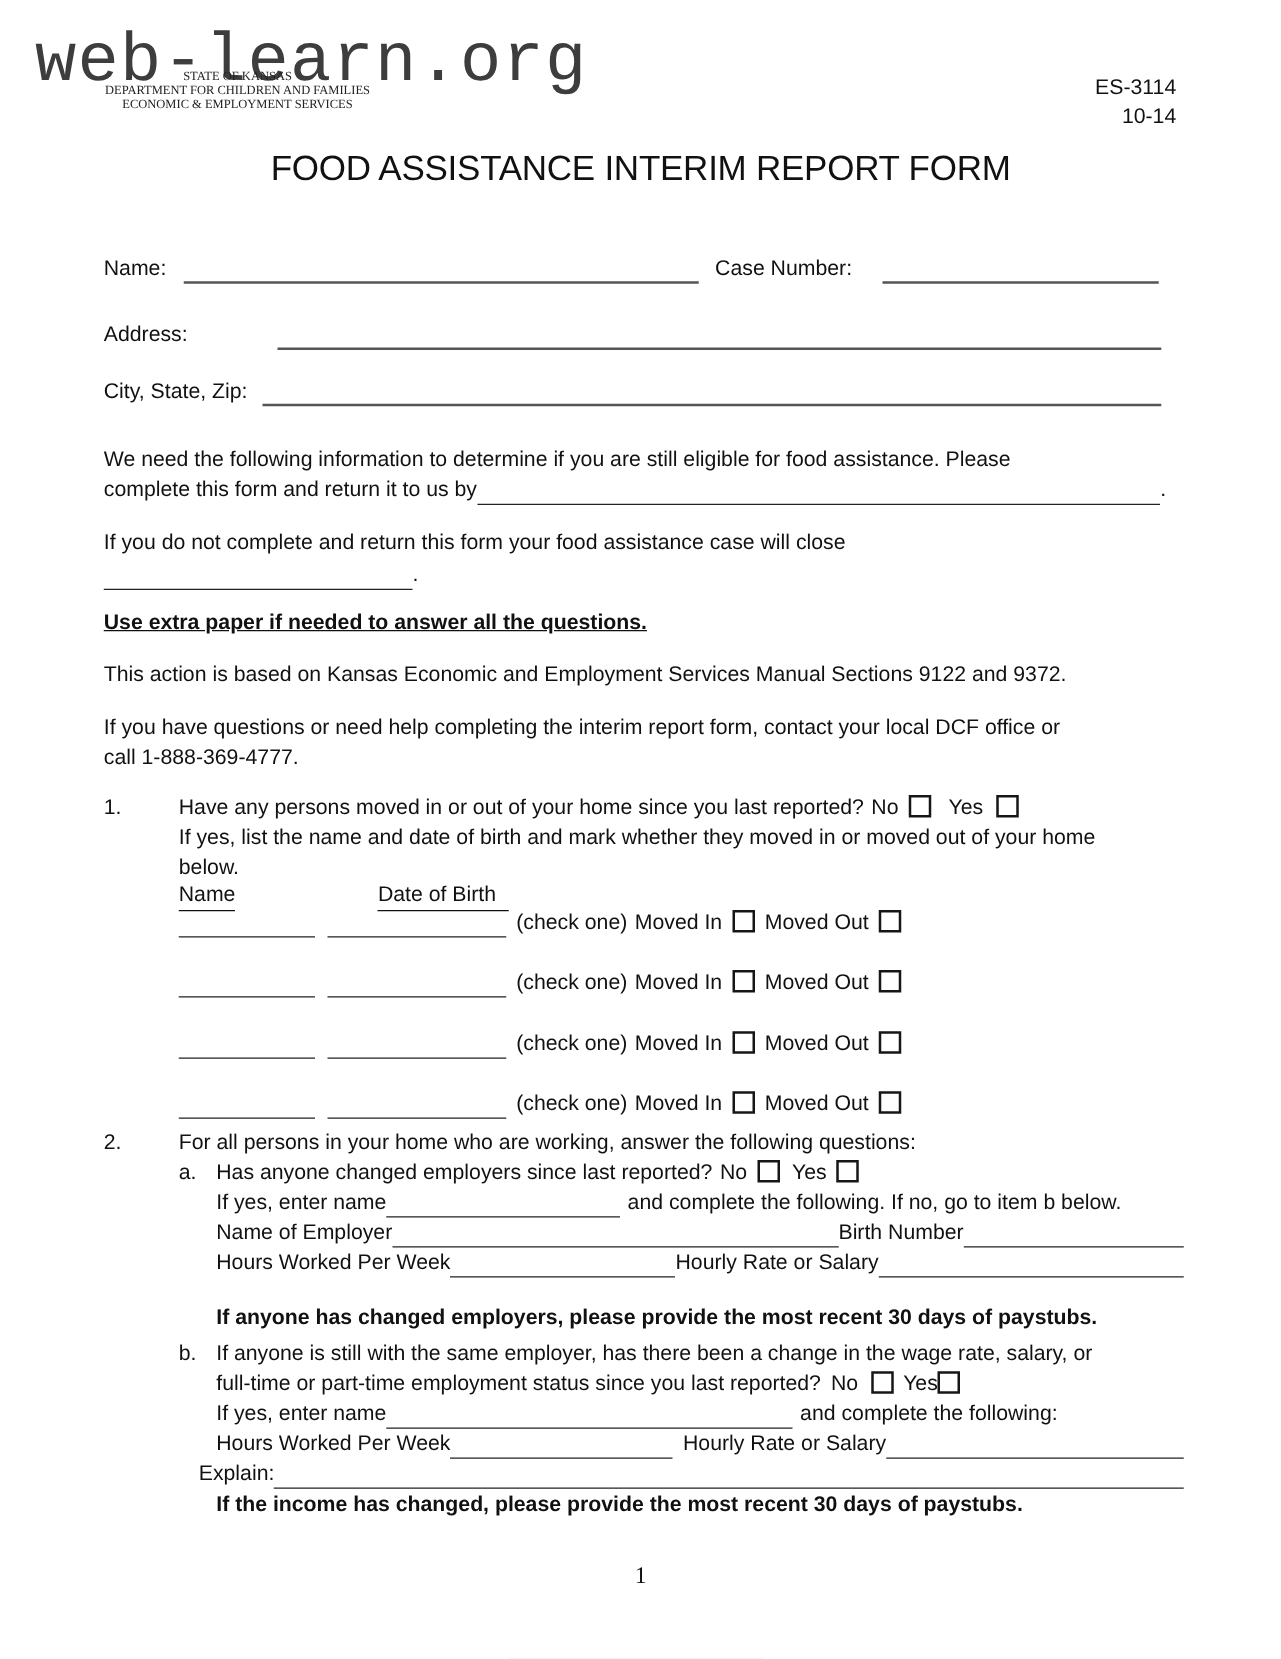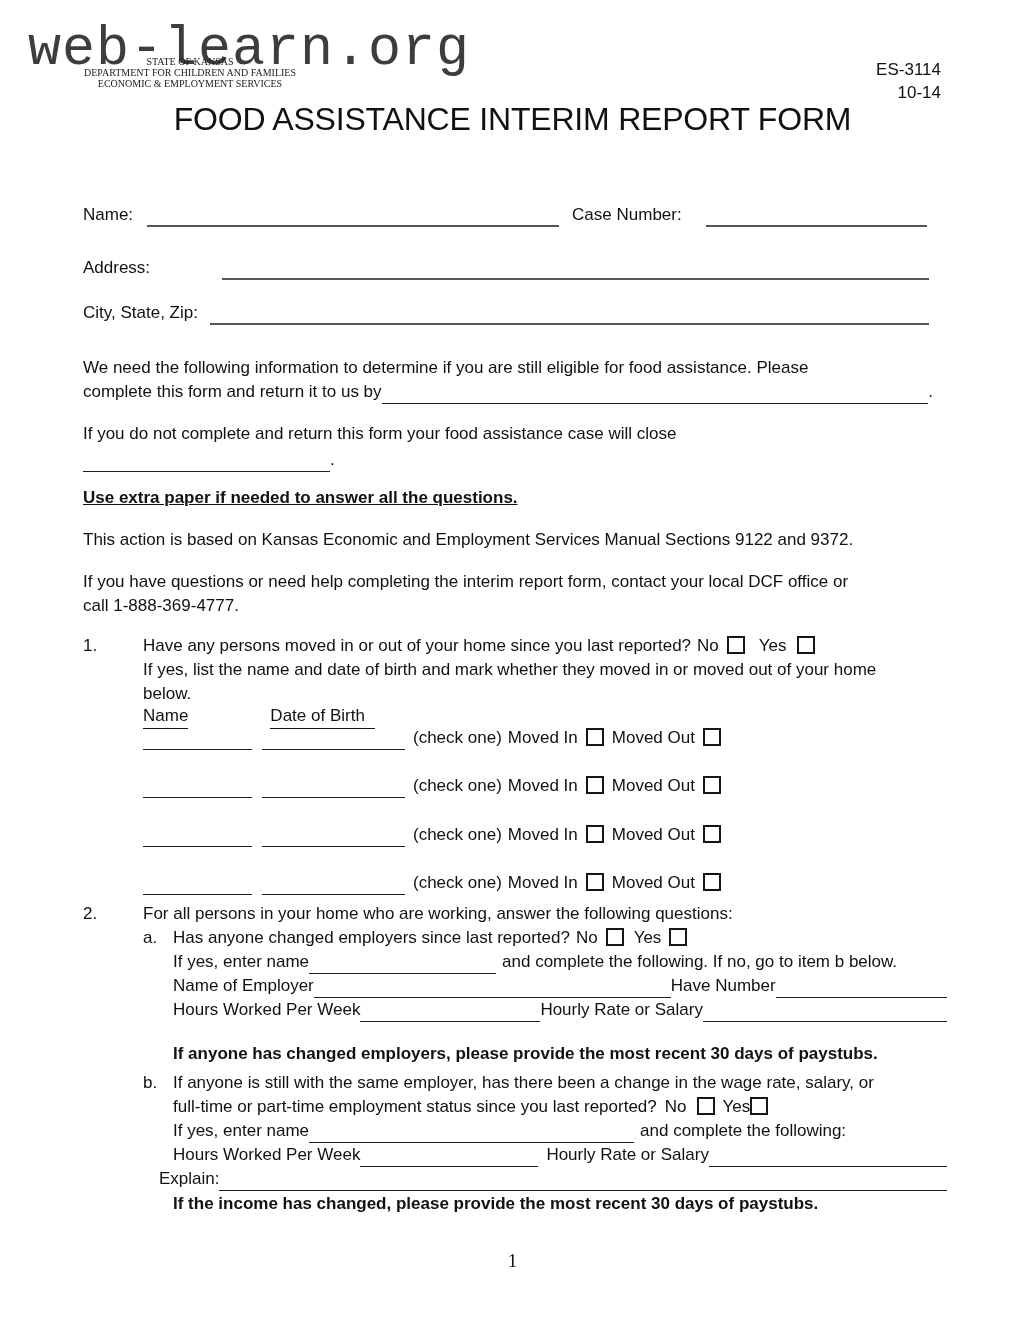--- a/index.html
+++ b/index.html
@@ -59,23 +59,23 @@
     font-family:"Liberation Serif",serif;
     font-size:10px;line-height:11px;
     color:#222;
   }
   .formno{
     position:absolute;right:84px;top:58px;
     text-align:right;
     font-size:17px;line-height:23px;
   }
   .title{
-    position:absolute;left:0;top:104px;width:100%;
+    position:absolute;left:0;top:120px;width:100%;
     text-align:center;
-    font-size:32px;line-height:30px;
+    font-size:28px;line-height:30px;
     letter-spacing:-0.2px;
   }
   .pageno{
     position:absolute;left:0;top:1250px;width:100%;
     text-align:center;
     font-family:"Liberation Serif",serif;
     font-size:19px;
   }
 </style>
 </head>
@@ -152,21 +152,21 @@
     <span class="cb"></span>
     <span class="ml14">Yes</span>
     <span class="cb ml10"></span>
   </div>
   <div class="line" style="top:658px;left:143px;">
     <span>If yes, list the name and date of birth and mark whether they moved in or moved out of your home</span>
   </div>
   <div class="line" style="top:682px;left:143px;">
     <span>below.</span>
   </div>
-  <div class="line" style="top:704px;left:143px;">
+  <div class="line" style="top:704px;left:143px;gap:32px;">
     <span class="colhead">Name</span>
     <span class="colhead" style="margin-left:82px;padding-right:10px;">Date of Birth</span>
   </div>
 
   <div class="line" style="top:726px;left:143px;">
     <span class="blank" style="width:109px;"></span>
     <span class="blank" style="width:143px;margin-left:10px;"></span>
     <span class="ml8">(check one)</span>
     <span class="ml6">Moved In</span>
     <span class="cb"></span>
@@ -215,21 +215,21 @@
     <span class="cb"></span>
   </div>
   <div class="line" style="top:950px;left:173px;">
     <span>If yes, enter name</span>
     <span class="blank" style="width:187px;"></span>
     <span class="ml6">and complete the following. If no, go to item b below.</span>
   </div>
   <div class="line" style="top:974px;left:173px;right:78px;">
     <span>Name of Employer</span>
     <span class="blank" style="width:357px;"></span>
-    <span>Have Number</span>
+    <span>Birth Number</span>
     <span class="blank grow"></span>
   </div>
   <div class="line" style="top:998px;left:173px;right:78px;">
     <span>Hours Worked Per Week</span>
     <span class="blank" style="width:180px;"></span>
     <span>Hourly Rate or Salary</span>
     <span class="blank grow"></span>
   </div>
   <div class="line" style="top:1042px;left:173px;">
     <span class="bold">If anyone has changed employers, please provide the most recent 30 days of paystubs.</span>

